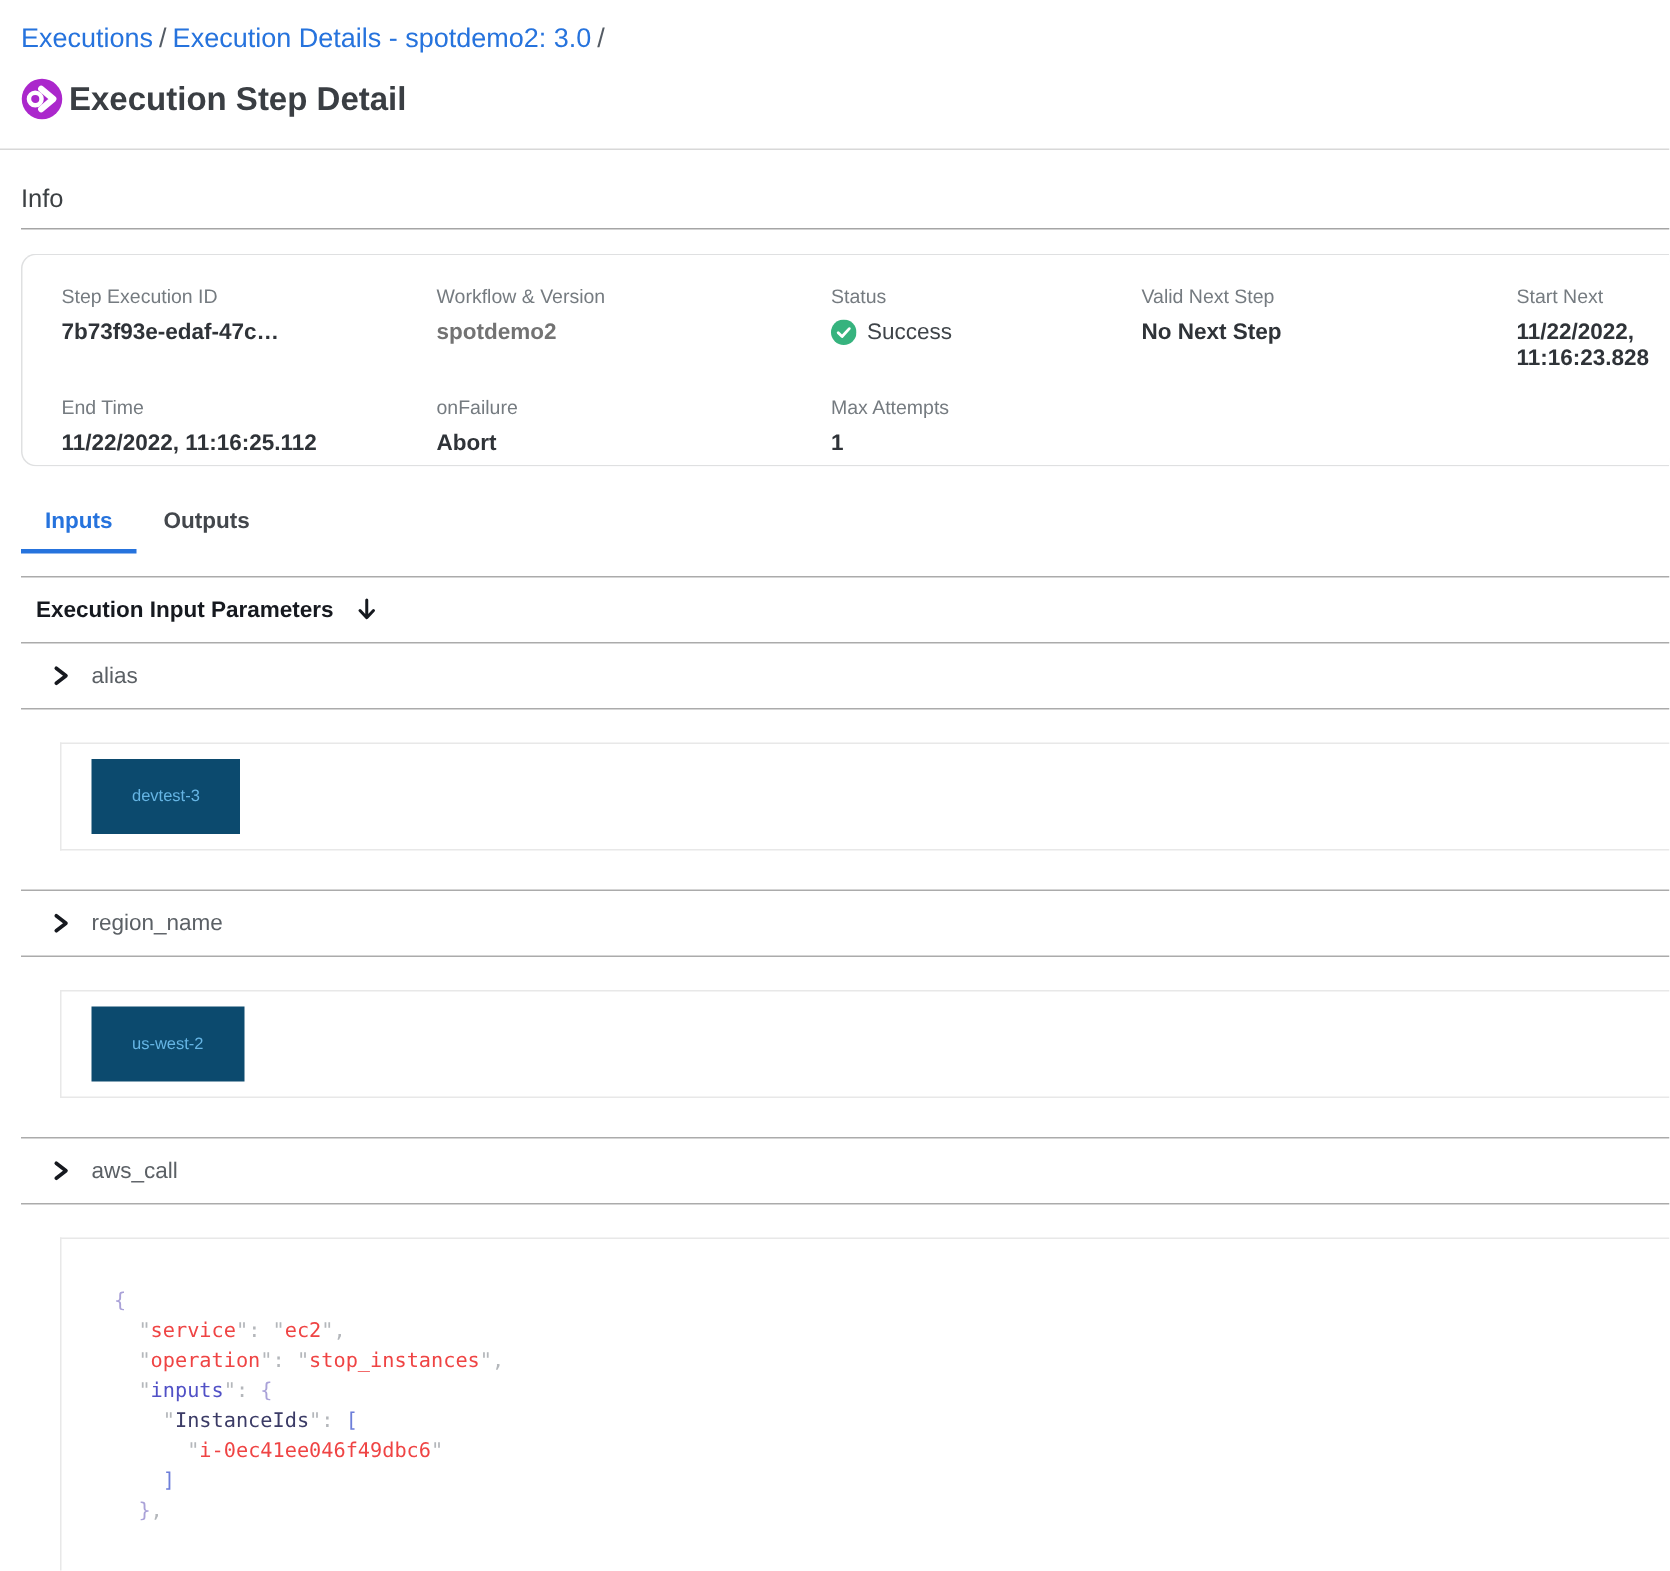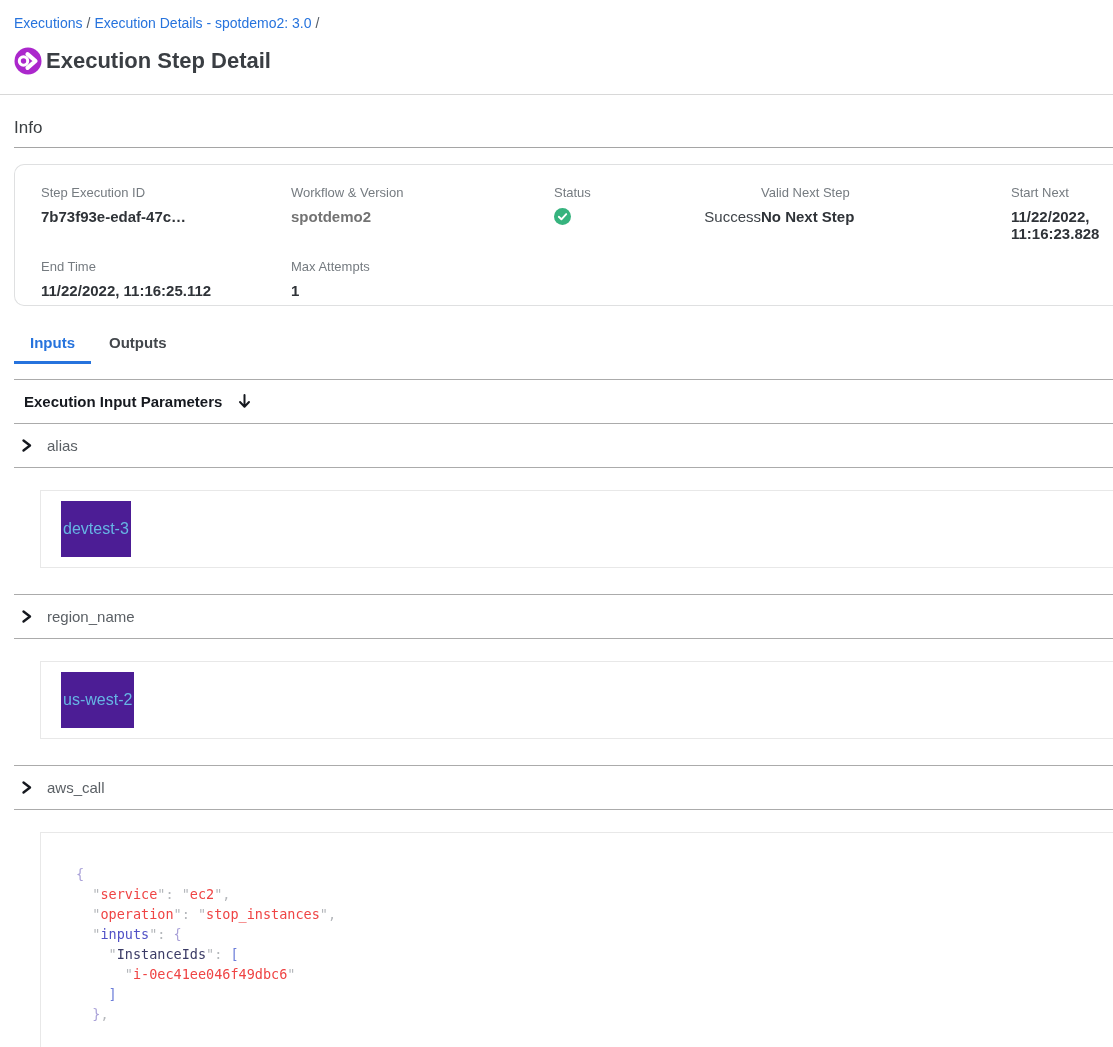--- a/index.html
+++ b/index.html
@@ -1,20 +1,20 @@
 <!DOCTYPE html>
 <html><head>
 <meta charset="utf-8">
 <style>
   * { box-sizing: border-box; margin: 0; padding: 0; }
   html, body { width: 1113px; height: 1047px; overflow: hidden; background: #fff; }
   body { font-family: "Liberation Sans", "DejaVu Sans", sans-serif; color: #3c4043; }
 
   
-  .breadcrumb { padding: 15px 0 0 14px; font-size: 14px; }
+  .breadcrumb { padding: 15px 0 0 14px; font-size: 18px; }
   .breadcrumb a { color: #2673dd; text-decoration: none; cursor: pointer; }
   .breadcrumb .sep { color: #545b64; padding: 0 4px; }
 
   
   .page-header { display: flex; align-items: center; margin: 16px 0 0 14px; }
   .logo { width: 28px; height: 28px; flex: 0 0 28px; }
   .page-title { font-size: 22px; font-weight: 700; color: #3a3e43; margin-left: 4px; }
   .page-subtitle { font-size: 22px; font-weight: 400; color: #4a4e53; margin-left: 9px; }
   .divider { border: none; border-top: 1px solid #ababab; margin-left: 14px; }
   .divider.light { border-top-color: #d8d8d8; margin-left: 0; }
@@ -25,44 +25,44 @@
   .info-heading { font-size: 17px; color: #3c4043; margin: 23px 0 0 14px; }
   .info-divider { margin-top: 9px; }
 
   
   .info-card { margin: 16px 0 0 14px; border: 1px solid #dfe0e1; border-right: none;
                border-radius: 10px 0 0 10px; padding: 20px 26px 6px 26px; }
   .info-grid { display: grid; grid-template-columns: 250px 263px 207px 250px 1fr; row-gap: 17px; }
   .field-label { font-size: 13px; color: #757b80; }
   .field-value { font-size: 15px; font-weight: 700; color: #2f3338; margin-top: 8px; }
   .field-value.link { color: #737373; cursor: pointer; }
-  .field-value.regular { font-weight: 400; color: #3f4449; display: flex; align-items: center; gap: 7px; justify-content: space-between; }
+  .field-value.regular { font-weight: 400; color: #3f4449; display: flex; align-items: center; gap: 7px; }
 
   
   .tabs { display: flex; padding-left: 14px; margin-top: 22px; gap: 2px; }
   .tab { font-size: 15px; font-weight: 700; color: #43474c; padding: 6px 16px 10px 16px;
          cursor: pointer; border-bottom: 3px solid transparent; }
   .tab.active { color: #2673dd; border-bottom-color: #2673dd; }
   .tabs-divider { margin-top: 15px; }
 
   
   .section-header { display: flex; align-items: center; padding: 13px 0 13px 24px; }
   .section-header .sh-title { font-size: 15px; font-weight: 700; color: #16191f; }
   .section-header .arrow { margin-left: 15px; display: inline-flex; }
 
   
-  .param-row { display: flex; align-items: center; padding: 13px 0 13px 20px; cursor: pointer; }
+  .param-row { display: flex; align-items: center; padding: 13px 0 13px 20px; cursor: pointer; margin-left: 14px; }
   .param-row .chev { display: inline-flex; margin-right: 14px; }
   .param-name { font-size: 15px; color: #5b6065; }
 
   
   .param-panel { margin: 22px 0 26px 40px; border: 1px solid #e8e8e8; border-right: none;
                  padding: 10px 0 10px 20px; }
-  .value-chip { display: inline-block; background: #4c1d95; padding: 19px 2px;
-                font-size: 16px; color: #66b5e4; }
+  .value-chip { display: inline-block; background: #0c4a6e; padding: 19px 27px;
+                font-size: 11px; color: #66b5e4; }
 
   
   .code-panel { margin: 22px 0 0 40px; border: 1px solid #e8e8e8; border-right: none; border-bottom: none;
                 padding: 31px 0 20px 35px; min-height: 239px; }
   .code-block { font-family: "DejaVu Sans Mono", "Liberation Mono", monospace;
                 font-size: 13.5px; line-height: 20px; white-space: pre; }
   .tok-punc    { color: #b4b7bb; }
   .tok-teal    { color: #ef4444; }
   .tok-indigo  { color: #5151c6; }
   .tok-navy    { color: #3b3b66; }
@@ -119,20 +119,24 @@
     </div>
     <div>
       <div class="field-label">Start Next</div>
       <div class="field-value">11/22/2022, 11:16:23.828</div>
     </div>
     <div>
       <div class="field-label">End Time</div>
       <div class="field-value">11/22/2022, 11:16:25.112</div>
     </div>
     <div>
+      <div class="field-label">onFailure</div>
+      <div class="field-value">Abort</div>
+    </div>
+    <div>
       <div class="field-label">Max Attempts</div>
       <div class="field-value">1</div>
     </div>
     <div></div>
   </div>
 </div>
 
 <div class="tabs">
   <div class="tab active">Inputs</div>
   <div class="tab">Outputs</div>

